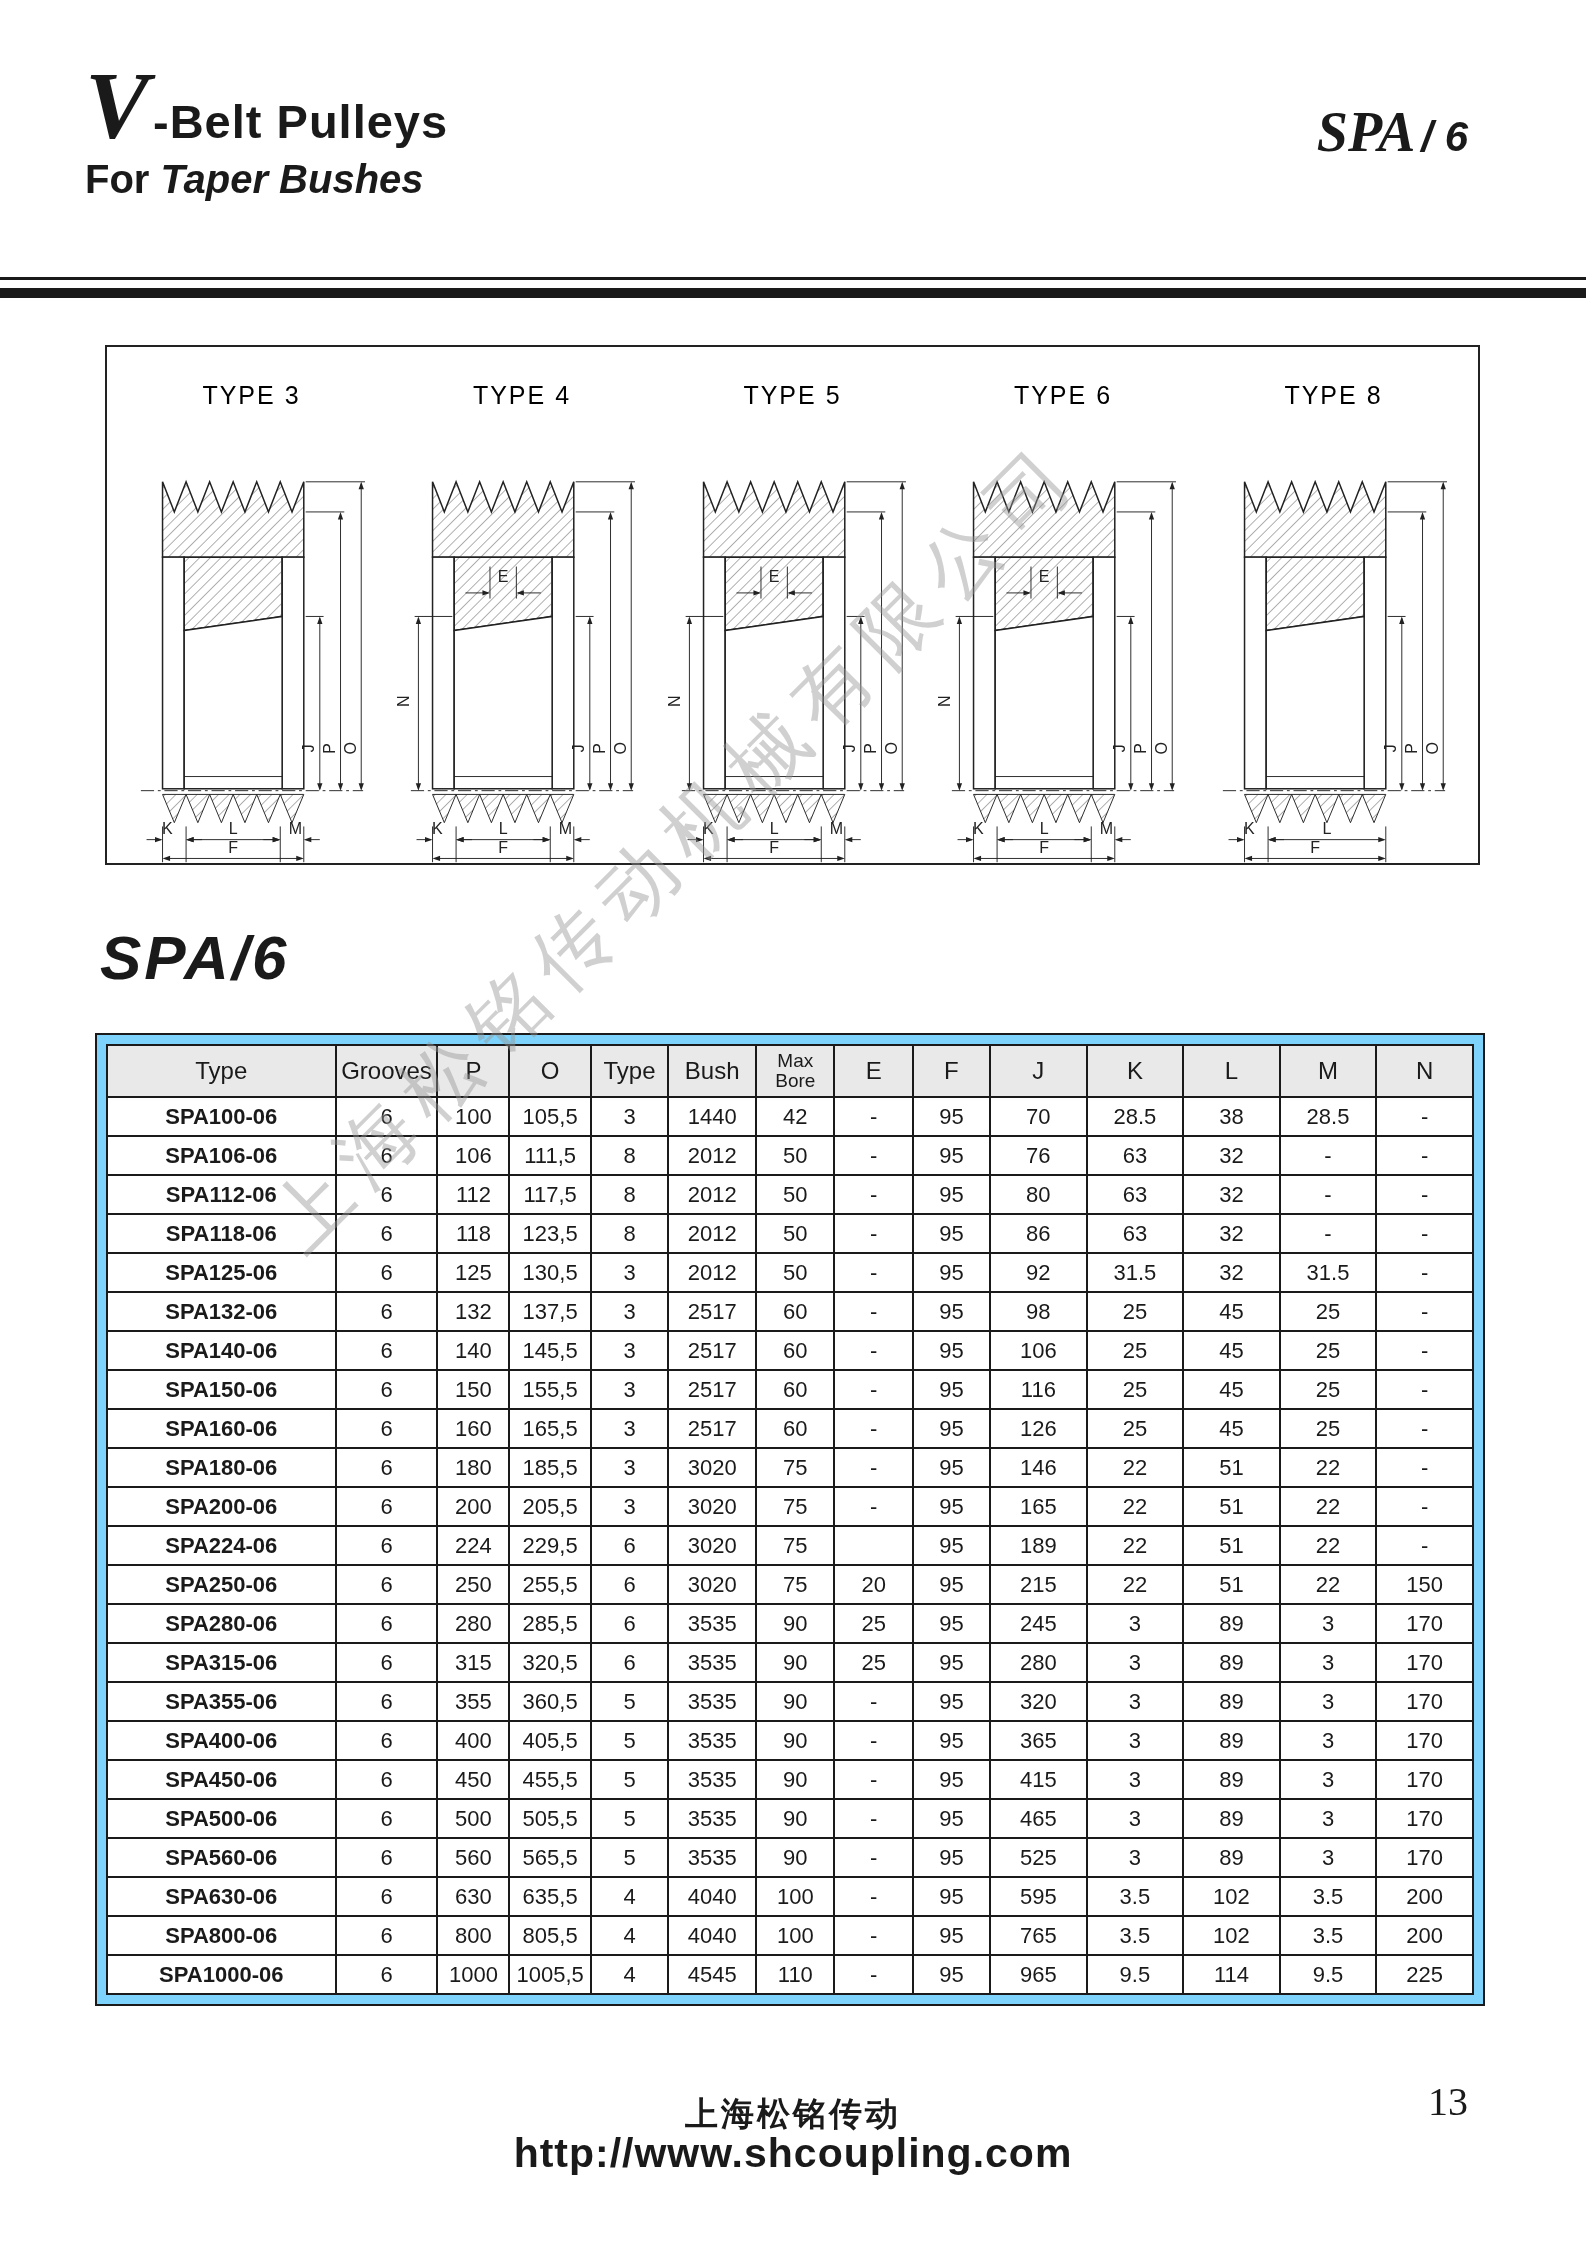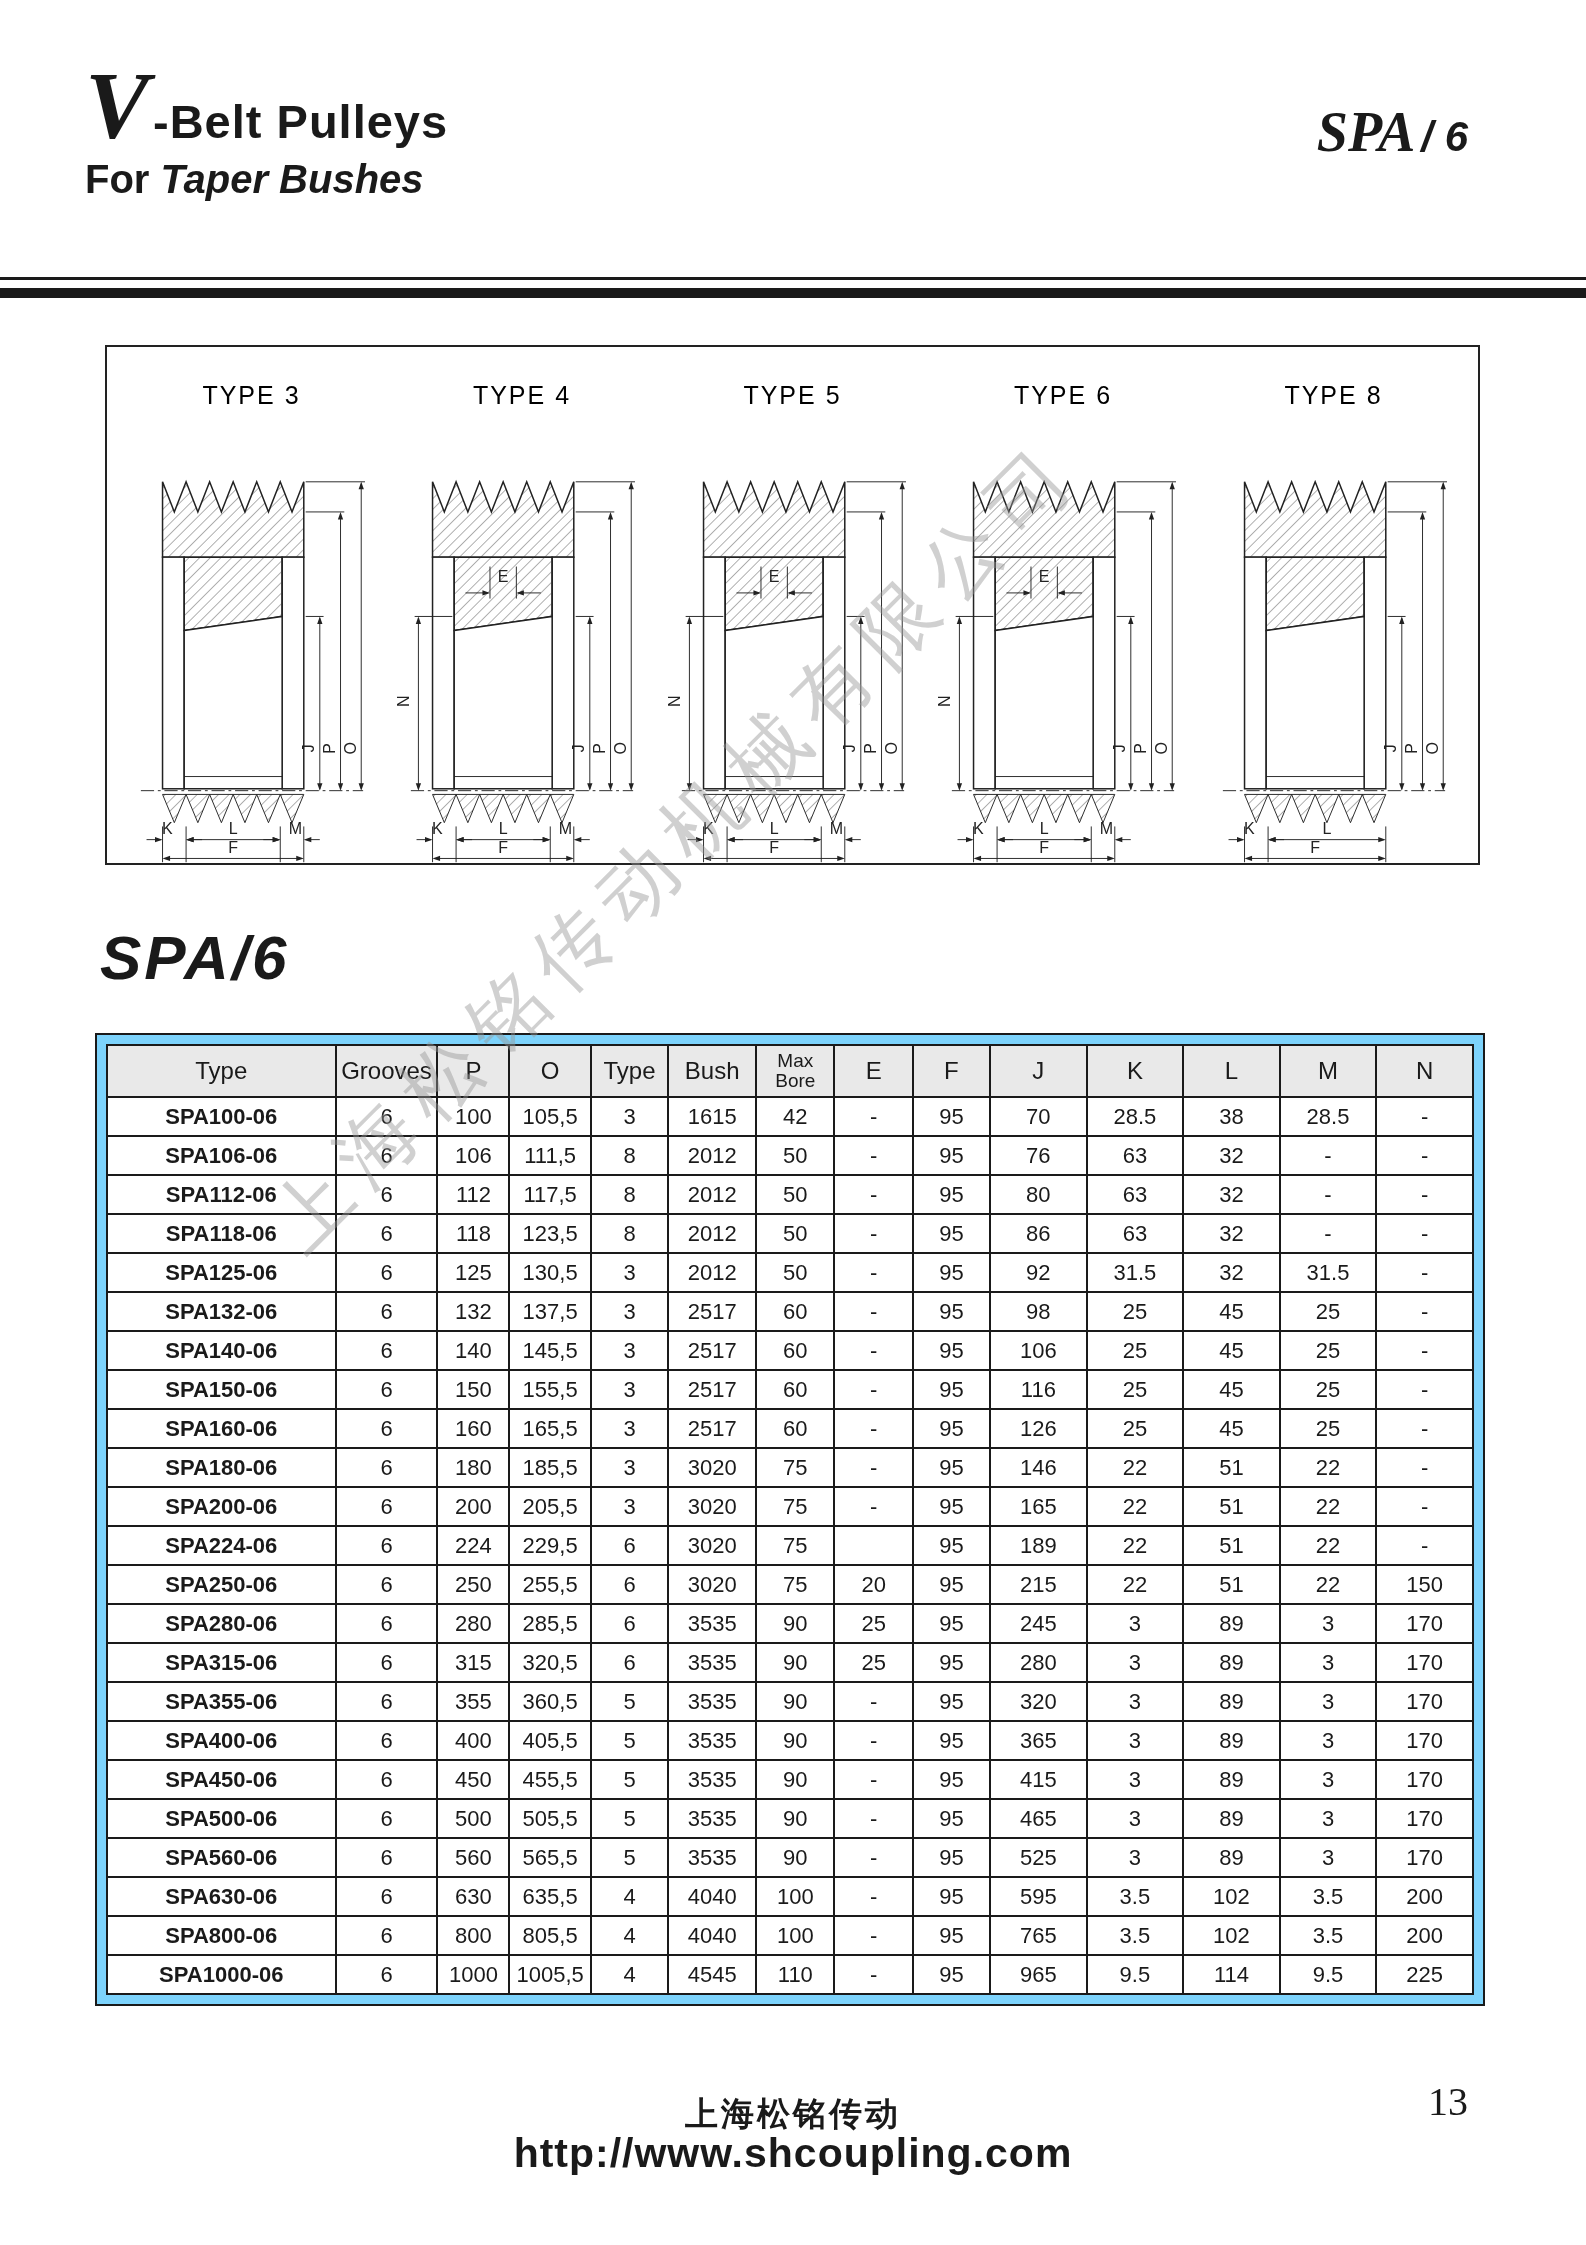--- a/index.html
+++ b/index.html
@@ -424,21 +424,21 @@
             <th>N</th>
           </tr>
       </thead>
       <tbody>
           <tr>
             <td>SPA100-06</td>
             <td>6</td>
             <td>100</td>
             <td>105,5</td>
             <td>3</td>
-            <td>1615</td>
+            <td>1440</td>
             <td>42</td>
             <td>-</td>
             <td>95</td>
             <td>70</td>
             <td>28.5</td>
             <td>38</td>
             <td>28.5</td>
             <td>-</td>
           </tr>
           <tr>

